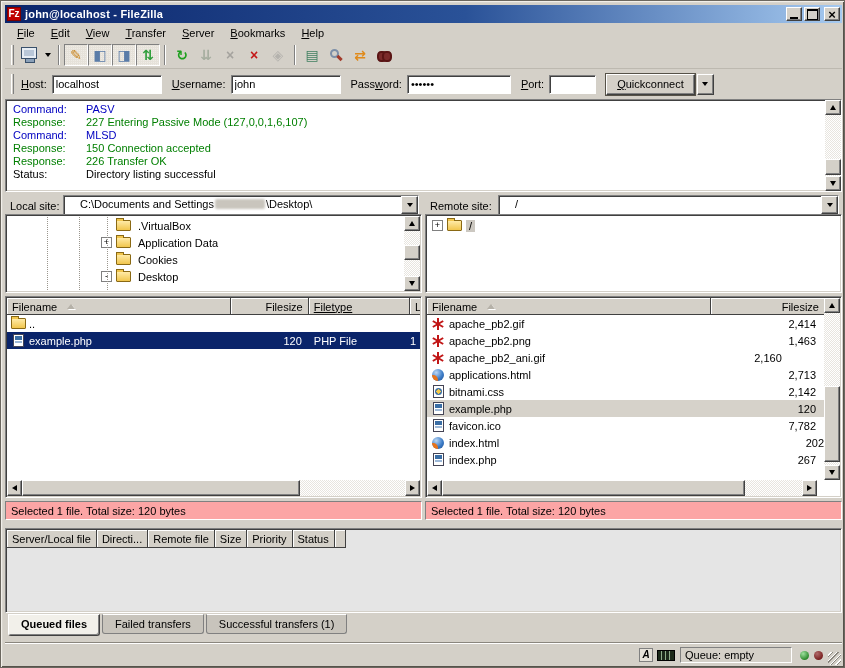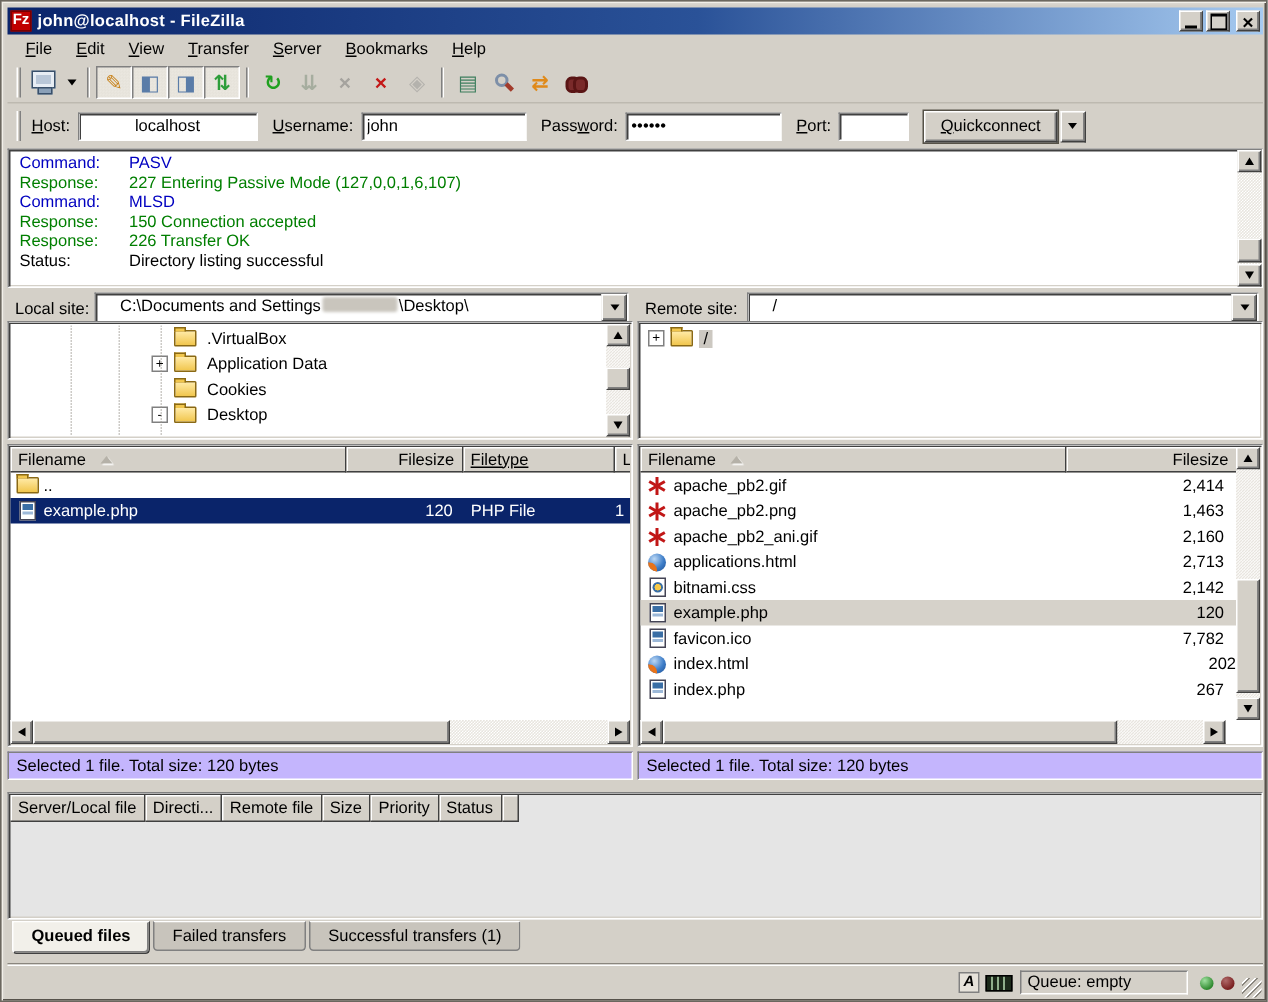--- a/index.html
+++ b/index.html
@@ -152,21 +152,21 @@
     background:radial-gradient(circle at 35% 30%,#bcd8f5 0%,#3d7dc8 55%,#1d4c8f 100%);overflow:hidden;}
   .fico-html::after{content:"";position:absolute;left:-1px;bottom:-1px;width:7px;height:7px;
     background:#e8731a;border-radius:0 70% 0 50%;}
   .fico-css{width:11px;height:13px;background:#fff;border:1px solid #445;}
   .fico-css::before{content:"";display:block;width:7px;height:7px;margin:2px auto 0;
     background:radial-gradient(circle,#f7c948 42%,#3a6ea5 46%);border-radius:50%;}
   .fico-php{width:11px;height:13px;background:#fff;border:1px solid #445;}
   .fico-php::before{content:"";display:block;margin:1px;height:4px;background:#3a6ea5;}
   .fico-php::after{content:"";display:block;margin:1px 1px 0 1px;height:2px;background:#9cb8d8;}
   
-  .statusrow{background:#c4b5fd;padding:3px 0 0 5px;}
+  .statusrow{background:#fca5a5;padding:3px 0 0 5px;}
   
   .queue{left:4px;top:527px;width:837px;height:85px;background:#e5e5e5;}
   .qheader{display:flex;height:18px;position:absolute;left:1px;top:1px;right:1px;}
   
   .tabsrow{left:7px;top:613px;height:22px;display:flex;align-items:flex-start;}
   .tab{height:20px;padding:3px 12px 0 12px;background:#c8c4bc;border:1px solid #808080;
     border-top:1px solid #fff;border-radius:0 0 3px 3px;margin-right:2px;white-space:nowrap;}
   .tab.active{background:#f2f0ea;font-weight:bold;height:22px;border-color:#fff #404040 #404040 #fff;
     box-shadow:inset -1px -1px 0 #808080;z-index:2;}
   
@@ -266,21 +266,21 @@
         </span>
         <span class="tbitem tb-btn tbi-find">
           <span class="glyph"></span>
         </span>
       </span>
   </div>
 
   <div class="abs quickbar">
     <span class="vgrip"></span>
     <span class="qlabel ulf" style="margin-left:4px;">Host:</span>
-    <input class="field" style="width: 120px; text-align: center;" value="localhost">
+    <input class="field" style="width: 110px;" value="localhost">
     <span class="qlabel ulf">Username:</span>
     <input class="field" style="width: 110px;" value="john">
     <span class="qlabel"><span>Pass</span><span style="text-decoration:underline;">w</span><span>ord:</span></span>
     <input class="field" style="width: 104px;" value="••••••">
     <span class="qlabel ulf">Port:</span>
     <input class="field" style="width: 47px;" value="">
     <button class="qbtn ulf">Quickconnect</button>
     <span class="qdrop"></span>
   </div>
 
@@ -416,21 +416,21 @@
             <span class="fico fico-image"></span>
           </span>
           <span class="cell" style="flex:1;">apache_pb2.png</span>
           <span class="cell" style="width:104px;text-align:right;padding-right:8px;">1,463</span>
         </div>
         <div class="lrow">
           <span class="c-icon">
             <span class="fico fico-image"></span>
           </span>
           <span class="cell" style="flex:1;">apache_pb2_ani.gif</span>
-          <span class="cell" style="width:104px;text-align:right;padding-right:8px;">2,160</span>
+          <span class="cell" style="width:104px;text-align:center;padding-right:8px;">2,160</span>
         </div>
         <div class="lrow">
           <span class="c-icon">
             <span class="fico fico-html"></span>
           </span>
           <span class="cell" style="flex:1;">applications.html</span>
           <span class="cell" style="width:104px;text-align:right;padding-right:8px;">2,713</span>
         </div>
         <div class="lrow">
           <span class="c-icon">

